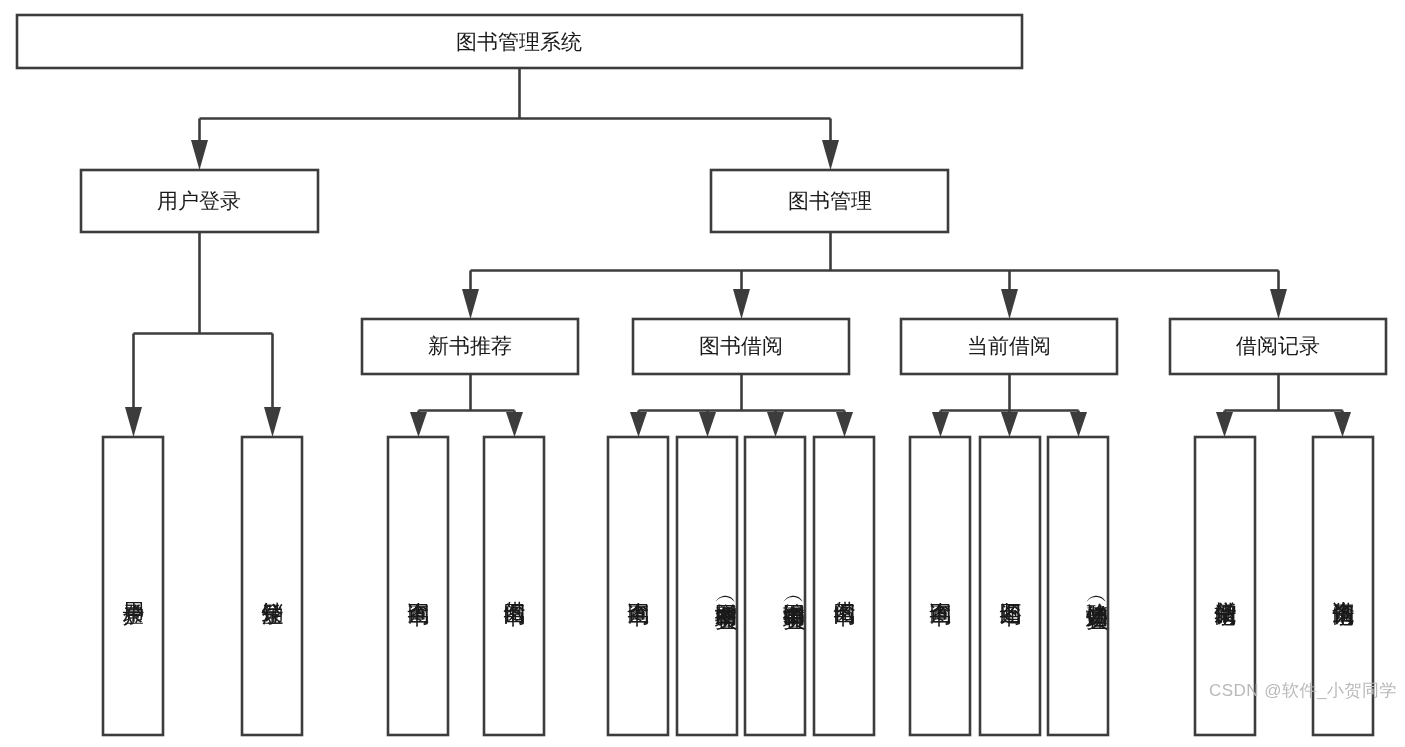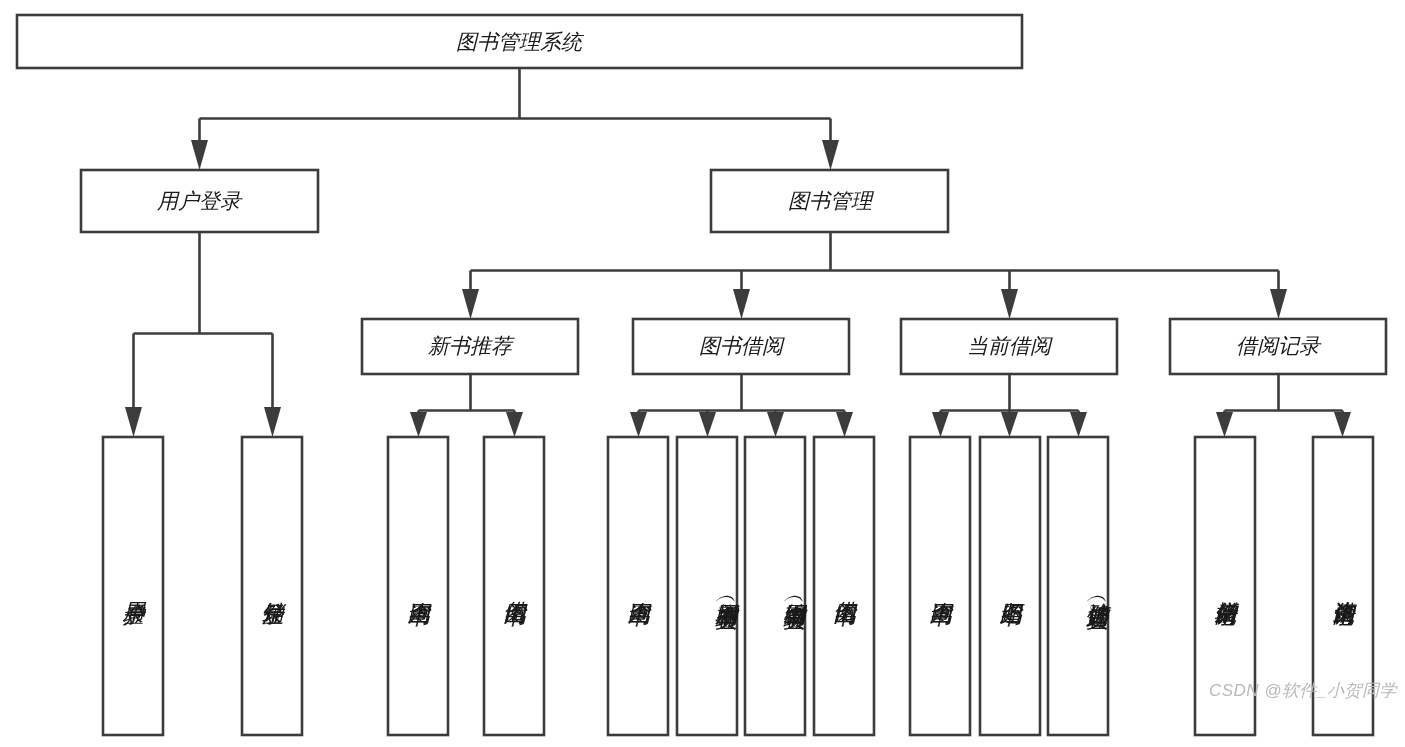--- a/index.html
+++ b/index.html
@@ -11,21 +11,20 @@
     width: 1405px;
     height: 747px;
     font-family: "Liberation Sans", "DejaVu Sans", sans-serif;
     overflow: hidden;
     position: relative;
   }
   #diagram-root {
     position: relative;
     width: 1405px;
     height: 708px;
-    font-style: italic;
   }
   svg.diagram {
     position: absolute;
     left: 0;
     top: 0;
     width: 1405px;
     height: 747px;
     display: block;
   }
   .node-box {

